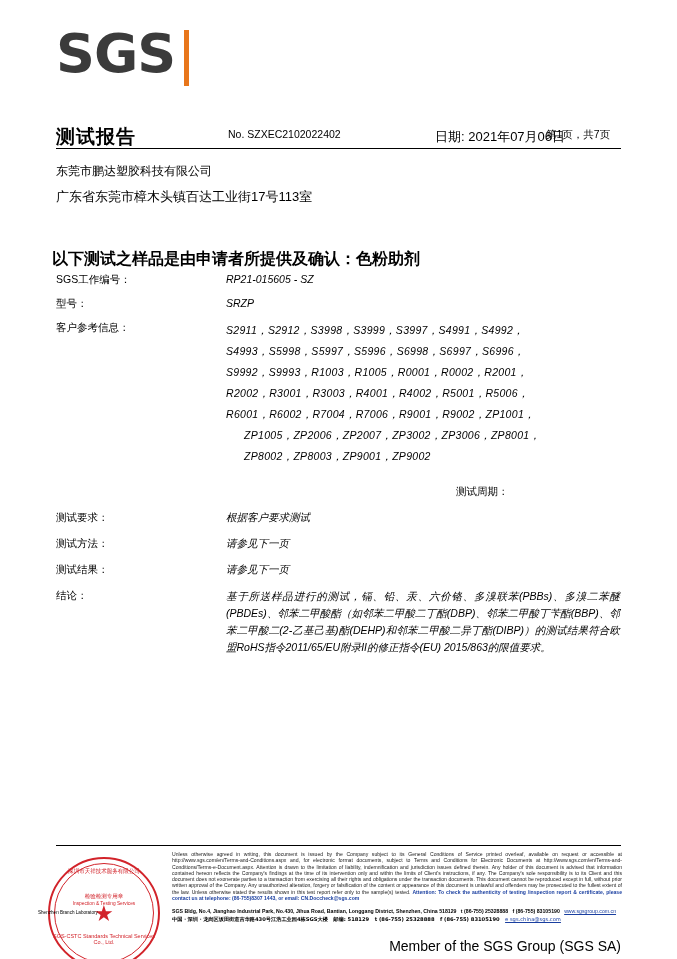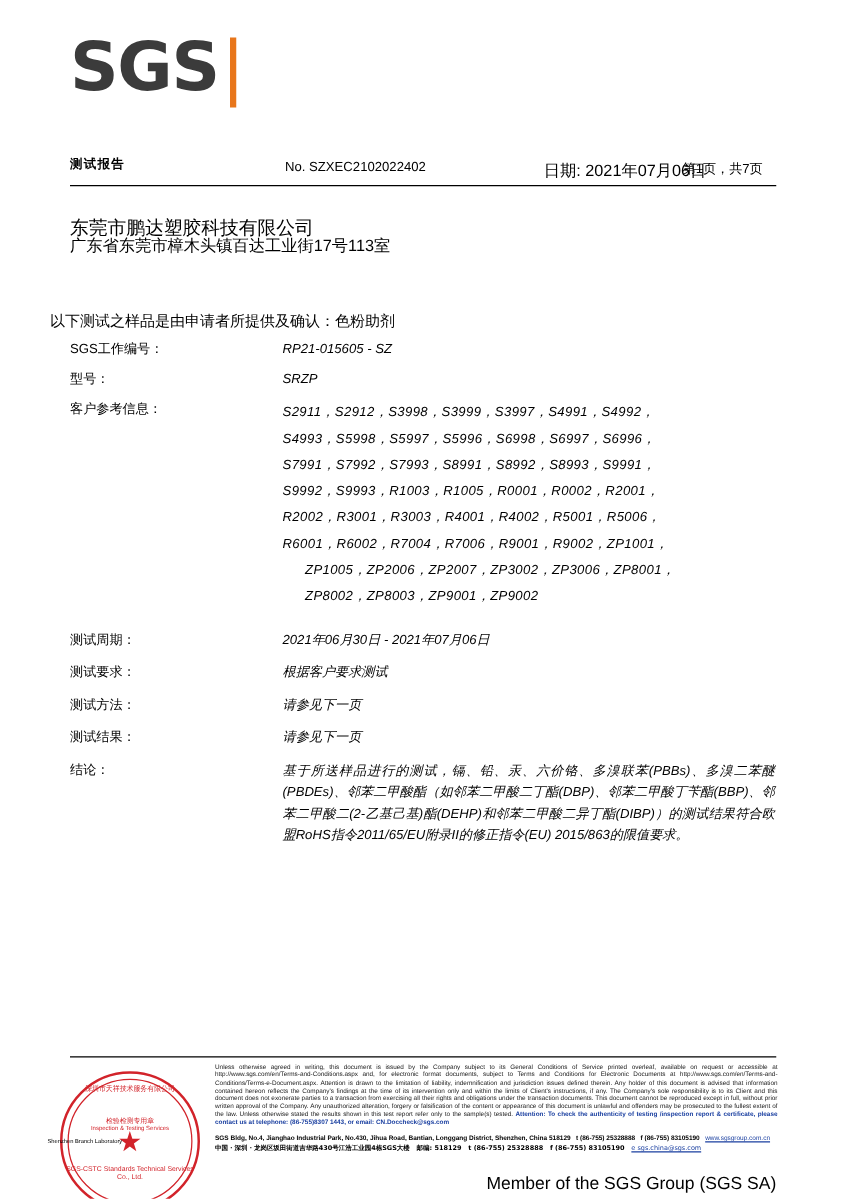--- a/index.html
+++ b/index.html
@@ -44,21 +44,21 @@
     top: 4px;
     width: 5px;
     height: 56px;
     background: #e8761b;
   }
 
   .report-title {
     position: absolute;
     left: 56px;
     top: 124px;
-    font-size: 10px;
+    font-size: 19px;
     font-weight: bold;
     letter-spacing: 1px;
   }
   .report-no {
     position: absolute;
     left: 228px;
     top: 128px;
     font-size: 10.5px;
   }
   .report-date {
@@ -78,35 +78,36 @@
     left: 56px;
     top: 148px;
     width: 565px;
     height: 1px;
     background: #000;
   }
 
   .company-name {
     position: absolute;
     left: 56px;
-    top: 173px;
-    font-size: 15px;
+    top: 163px;
+    font-size: 12px;
   }
   .company-addr {
     position: absolute;
     left: 56px;
     top: 188px;
     font-size: 13px;
   }
 
   .sample-stmt {
     position: absolute;
-    left: 40px;
+    left: 52px;
     top: 249px;
-    font-size: 12px;
+    font-size: 16px;
+    font-weight: bold;
   }
 
   
   .fields {
     position: absolute;
     left: 56px;
     top: 272px;
     width: 570px;
     font-size: 10.5px;
   }
@@ -313,36 +314,34 @@
     <div class="field-row">
       <div class="field-label">型号：</div>
       <div class="field-value">SRZP</div>
     </div>
 
     <div class="field-row">
       <div class="field-label">客户参考信息：</div>
       <div class="field-value refs">
         <div class="refline">S2911，S2912，S3998，S3999，S3997，S4991，S4992，</div>
         <div class="refline">S4993，S5998，S5997，S5996，S6998，S6997，S6996，</div>
-        <div class="refline">S7991，S7992，S7993，S8991，S8992，S8993，S9991，</div>
         <div class="refline">S9992，S9993，R1003，R1005，R0001，R0002，R2001，</div>
         <div class="refline">R2002，R3001，R3003，R4001，R4002，R5001，R5006，</div>
         <div class="refline">R6001，R6002，R7004，R7006，R9001，R9002，ZP1001，</div>
         <div class="refline indent">ZP1005，ZP2006，ZP2007，ZP3002，ZP3006，ZP8001，</div>
         <div class="refline indent">ZP8002，ZP8003，ZP9001，ZP9002</div>
       </div>
     </div>
 
     <div style="height:8px"></div>
 
     <div class="spaced-rows">
 
       <div class="field-row">
         <div class="field-label">测试周期：</div>
-        <div class="field-value">2021年06月30日 - 2021年07月06日</div>
       </div>
 
       <div class="field-row">
         <div class="field-label">测试要求：</div>
         <div class="field-value">根据客户要求测试</div>
       </div>
 
       <div class="field-row">
         <div class="field-label">测试方法：</div>
         <div class="field-value">请参见下一页</div>

